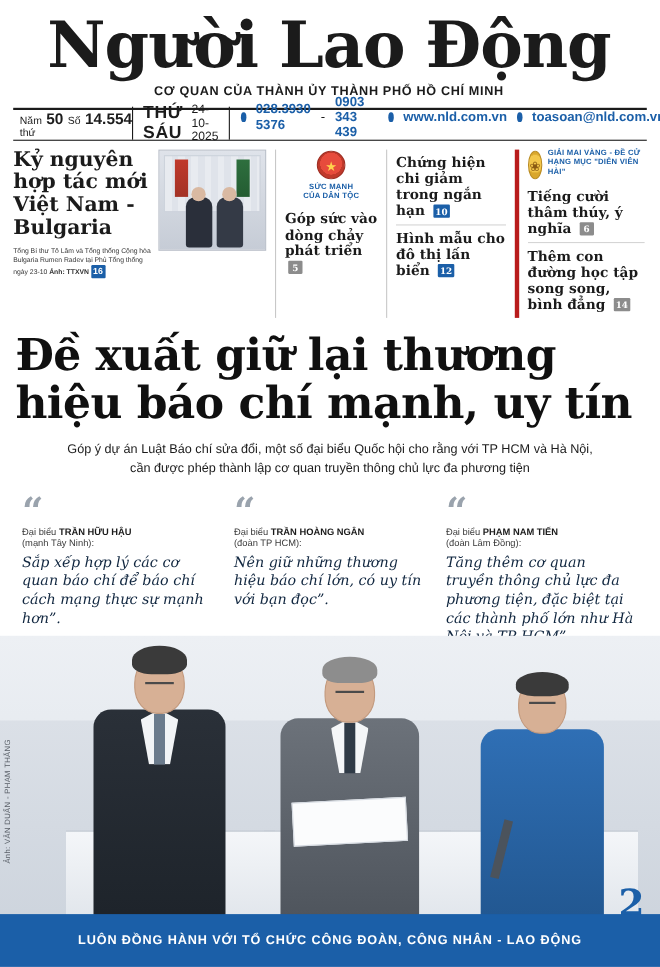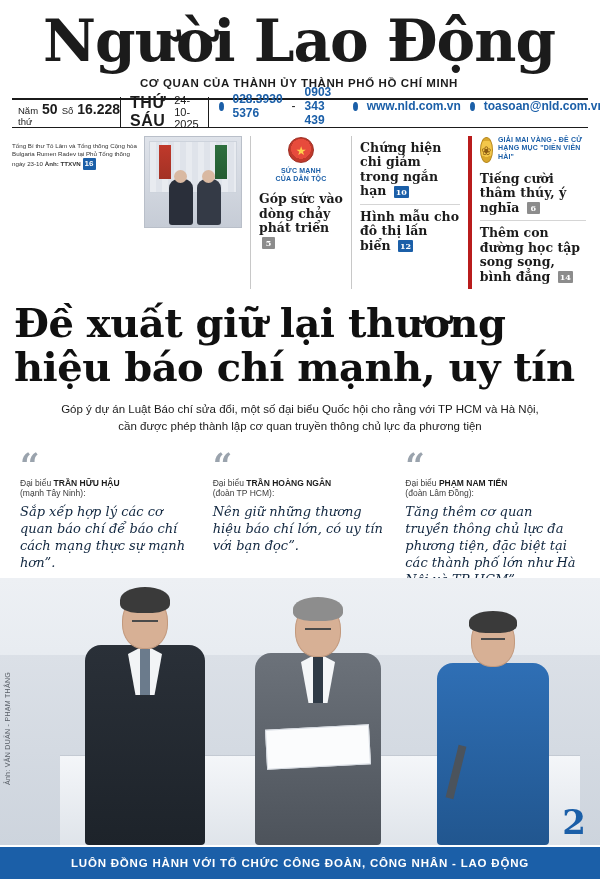--- a/index.html
+++ b/index.html
@@ -335,21 +335,21 @@
     writing-mode: vertical-rl; transform: rotate(180deg);
   }
   .bignum {
     position: absolute; right: 14px; bottom: 6px;
     font-family: "DejaVu Serif", serif;
     font-weight: bold; font-size: 34px; color: #1b5fa8; line-height: 1;
   }
 
   
   .footer {
-    position: absolute; left: 0; right: 0; bottom: 0; height: 32px;
+    position: absolute; left: 0; right: 0; bottom: 0; height: 48px;
     background: #1b5fa8;
     display: flex; align-items: center; justify-content: center;
   }
   .footer-text {
     color: #ffffff; font-size: 11.5px; font-weight: bold; letter-spacing: 0.8px;
   }
 </style>
 </head>
 <body>
 
@@ -358,21 +358,21 @@
   <div class="masthead">
     <div class="masthead-title">Người Lao Động</div>
     <div class="masthead-sub">CƠ QUAN CỦA THÀNH ỦY THÀNH PHỐ HỒ CHÍ MINH</div>
   </div>
 
   <div class="inforow">
     <div class="info-left">
       <span class="lbl">Năm thứ</span>
       <span class="num">50</span>
       <span class="no">Số</span>
-      <span class="issue">16.228</span>
+      <span class="issue">14.554</span>
     </div>
     <div class="info-day">
       <span class="dow">THỨ SÁU</span>
       <span class="date">24-10-2025</span>
     </div>
     <div class="info-right">
       <span class="phone-icon"></span>
       <span>028.3930 5376</span>
       <span class="sep">-</span>
       <span>0903 343 439</span>
@@ -381,20 +381,21 @@
       <span class="phone-icon"></span>
       <span>toasoan@nld.com.vn</span>
     </div>
   </div>
 
   <div class="teasers">
 
     <div class="t-col lead">
       <div class="lead-box">
         <div class="lead-text">
+          <div class="lead-title">Kỷ nguyên hợp tác mới Việt Nam - Bulgaria</div>
           <div class="lead-cap">
             <span>Tổng Bí thư Tô Lâm và Tổng thống Cộng hòa Bulgaria Rumen Radev tại Phủ Tổng thống ngày 23-10</span>
             <span class="credit">Ảnh: TTXVN</span>
             <span class="pagebadge">16</span>
           </div>
         </div>
         <div class="lead-photo">
           <div class="backdrop"></div>
           <div class="flag1"></div>
           <div class="flag2"></div>

